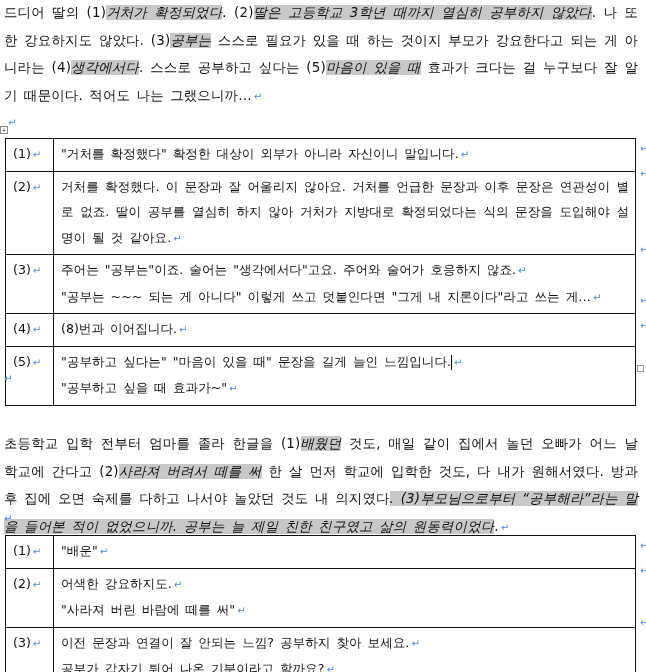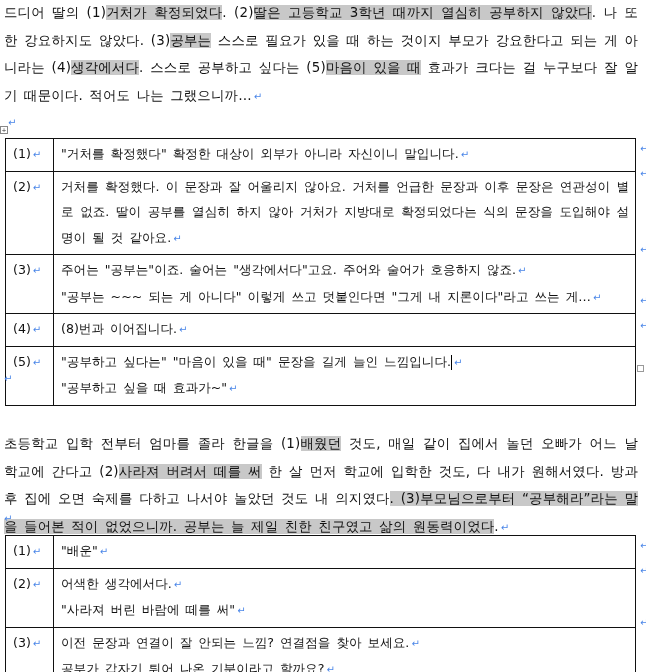--- a/index.html
+++ b/index.html
@@ -1,18 +1,18 @@
 <!DOCTYPE html>
 <html><head>
 <meta charset="utf-8">
 <style>
   html,body{margin:0;padding:0;background:#ffffff;}
   body{width:646px;height:672px;overflow:hidden;position:relative;font-family:"DejaVu Sans","Liberation Sans",sans-serif;color:#111;}
   .para{position:absolute;left:4px;width:634px;font-size:13.4px;line-height:27.5px;text-align:justify;text-align-last:left;letter-spacing:0.2px;word-spacing:2px;}
-  .hl{background:#c8c8c8;}
+  .hl{background:#c8c8c8;font-style:italic;}
   .mark{color:#4a86e8;font-size:10px;margin-left:2px;}
   .empty-para{position:absolute;left:4px;font-size:10px;color:#4a86e8;}
   table.fb{position:absolute;left:5px;width:631px;border-collapse:collapse;font-size:12.6px;}
   table.fb td{border:1px solid #111;vertical-align:top;padding:2px 0 3px 0;line-height:25.5px;}
   table.fb td.num{width:40px;padding-left:7px;}
   table.fb td.txt{padding-left:7px;padding-right:6px;text-align:justify;text-align-last:left;word-spacing:2px;}
   .rowmark{position:absolute;left:640px;font-size:10px;color:#4a86e8;}
   .anchor{position:absolute;left:0;top:126px;width:6px;height:6px;border:1px solid #888;font-size:6px;line-height:6px;text-align:center;color:#333;}
   .cursor{display:inline-block;width:1px;height:15px;background:#000;vertical-align:middle;}
   .corner{position:absolute;width:5px;height:5px;border:1px solid #999;}
@@ -74,28 +74,28 @@
 
 <table class="fb" style="top:535px;">
   <tbody>
       <tr>
     <td class="num"><span>(1)</span><span class="mark">↵</span></td>
     <td class="txt"><span>"배운"</span><span class="mark">↵</span></td>
   </tr>
   <tr>
     <td class="num"><span>(2)</span><span class="mark">↵</span></td>
     <td class="txt">
-          <div><span>어색한 생각에서다.</span><span class="mark">↵</span></div>
+          <div><span>어색한 강요하지도.</span><span class="mark">↵</span></div>
           <div><span>"사라져 버린 바람에 떼를 써"</span><span class="mark">↵</span></div>
         </td>
   </tr>
   <tr>
     <td class="num"><span>(3)</span><span class="mark">↵</span></td>
     <td class="txt">
-          <div><span>이전 문장과 연결이 잘 안되는 느낌? 연결점을 찾아 보세요.</span><span class="mark">↵</span></div>
+          <div><span>이전 문장과 연결이 잘 안되는 느낌? 공부하지 찾아 보세요.</span><span class="mark">↵</span></div>
           <div><span>공부가 갑자기 튀어 나온 기분이라고 할까요?</span><span class="mark">↵</span></div>
         </td>
   </tr>
 </tbody>
   </table>
 <span class="rowmark" style="top:540px;">↵</span>
 <span class="rowmark" style="top:565px;">↵</span>
 <span class="rowmark" style="top:617px;">↵</span>
 
 </body></html>

